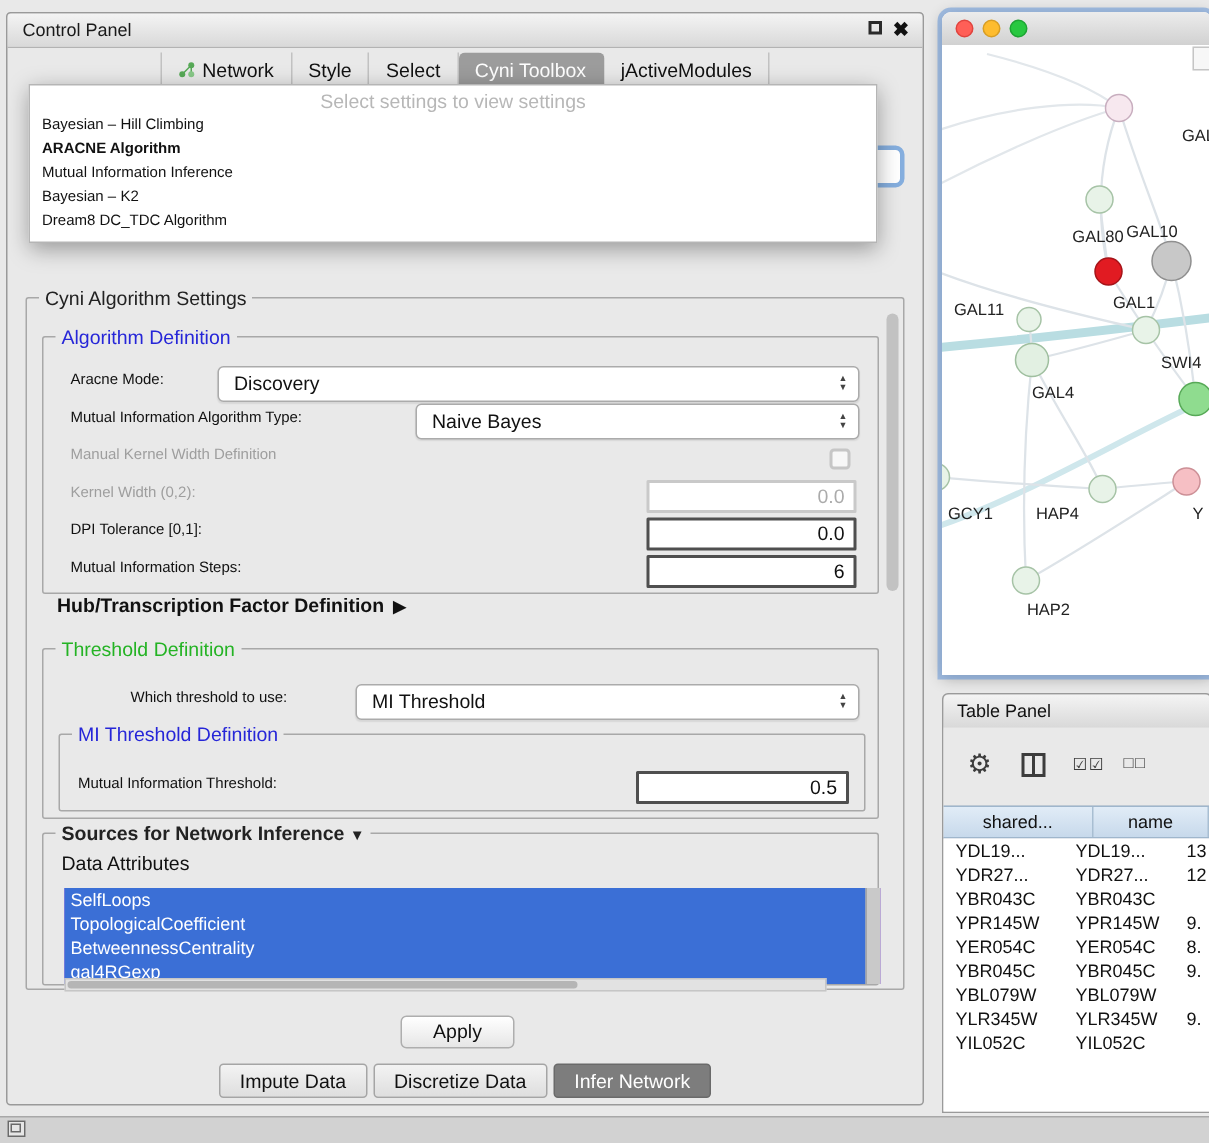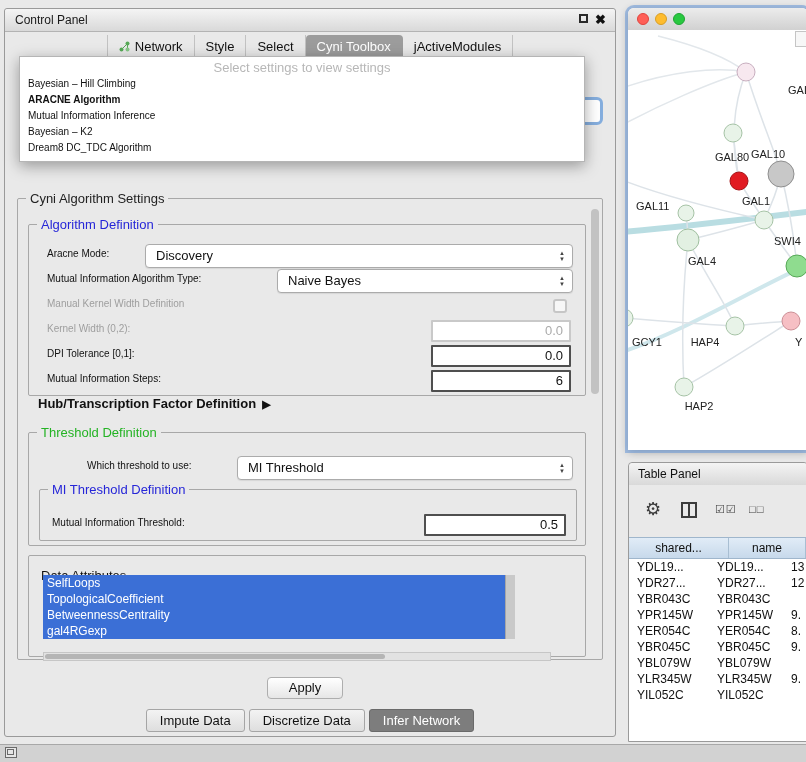--- a/index.html
+++ b/index.html
@@ -56,21 +56,21 @@
   .checkbox{position:absolute;width:14px;height:14px;border:2px solid #c6c6c6;border-radius:3px;background:#f7f7f7;box-sizing:border-box}
 
   .hub-row{position:absolute;left:20px;top:197px;font-weight:bold;font-size:13px}
   .hub-row .tri{font-size:11px;margin-left:6px}
 
   .threshold{left:10px;top:233px;width:558px;height:114px}
   .mi-fieldset{left:10px;top:56px;width:538px;height:52px}
 
   .sources{left:10px;top:356px;width:558px;height:102px}
   .attr-title{position:absolute;left:12px;top:12px;font-weight:normal;font-size:13px}
-  .attr-list{position:absolute;left:14px;top:19px;width:472px;height:64px;background:#6d28d9}
+  .attr-list{position:absolute;left:14px;top:36px;width:544px;height:64px;background:#6d28d9}
   .src-item{height:16px;line-height:16px;font-size:12px;padding-left:4px;background:#3b6fd6;color:#fff;
             margin-right:9px;white-space:nowrap;overflow:hidden}
   .attr-vscroll{position:absolute;right:0;top:0;bottom:0;width:9px;background:#c9c9c9;border-left:1px solid #a6a6a6}
   .attr-hscroll{position:absolute;left:14px;top:96px;width:508px;height:9px;background:#e2e2e2;border:1px solid #c6c6c6;box-sizing:border-box}
   .attr-hthumb{position:absolute;left:1px;top:1px;width:340px;height:5px;background:#b5b5b5;border-radius:3px}
 
   .apply-btn{position:absolute;left:262px;top:668px;width:76px;height:22px;background:linear-gradient(#ffffff,#e6e6e6);
              border:1px solid #aeaeae;border-radius:4px;font-size:13px;text-align:center;line-height:20px;box-sizing:border-box}
 
   .bottom-tabs{position:absolute;left:0;top:700px;right:0;display:flex;justify-content:center;gap:4px}
@@ -210,20 +210,21 @@
       </div>
 
       <div class="fieldset mi-fieldset">
         <span class="legend blue">MI Threshold Definition</span>
         <span class="row-label" style="left:12px;top:27px">Mutual Information Threshold:</span>
         <div class="field" style="left:384px;top:24px;width:142px">0.5</div>
       </div>
     </div>
 
     <div class="fieldset sources">
+      <span class="legend black bold"><span>Sources for Network Inference</span> <span style="font-size:10px">▼</span></span>
       <span class="attr-title">Data Attributes</span>
       <div class="attr-list">
         <div class="attr-vscroll"></div>
       <div class="src-item">SelfLoops</div>
           <div class="src-item">TopologicalCoefficient</div>
           <div class="src-item">BetweennessCentrality</div>
           <div class="src-item">gal4RGexp</div>
         </div>
       <div class="attr-hscroll">
           <div class="attr-hthumb"></div>

